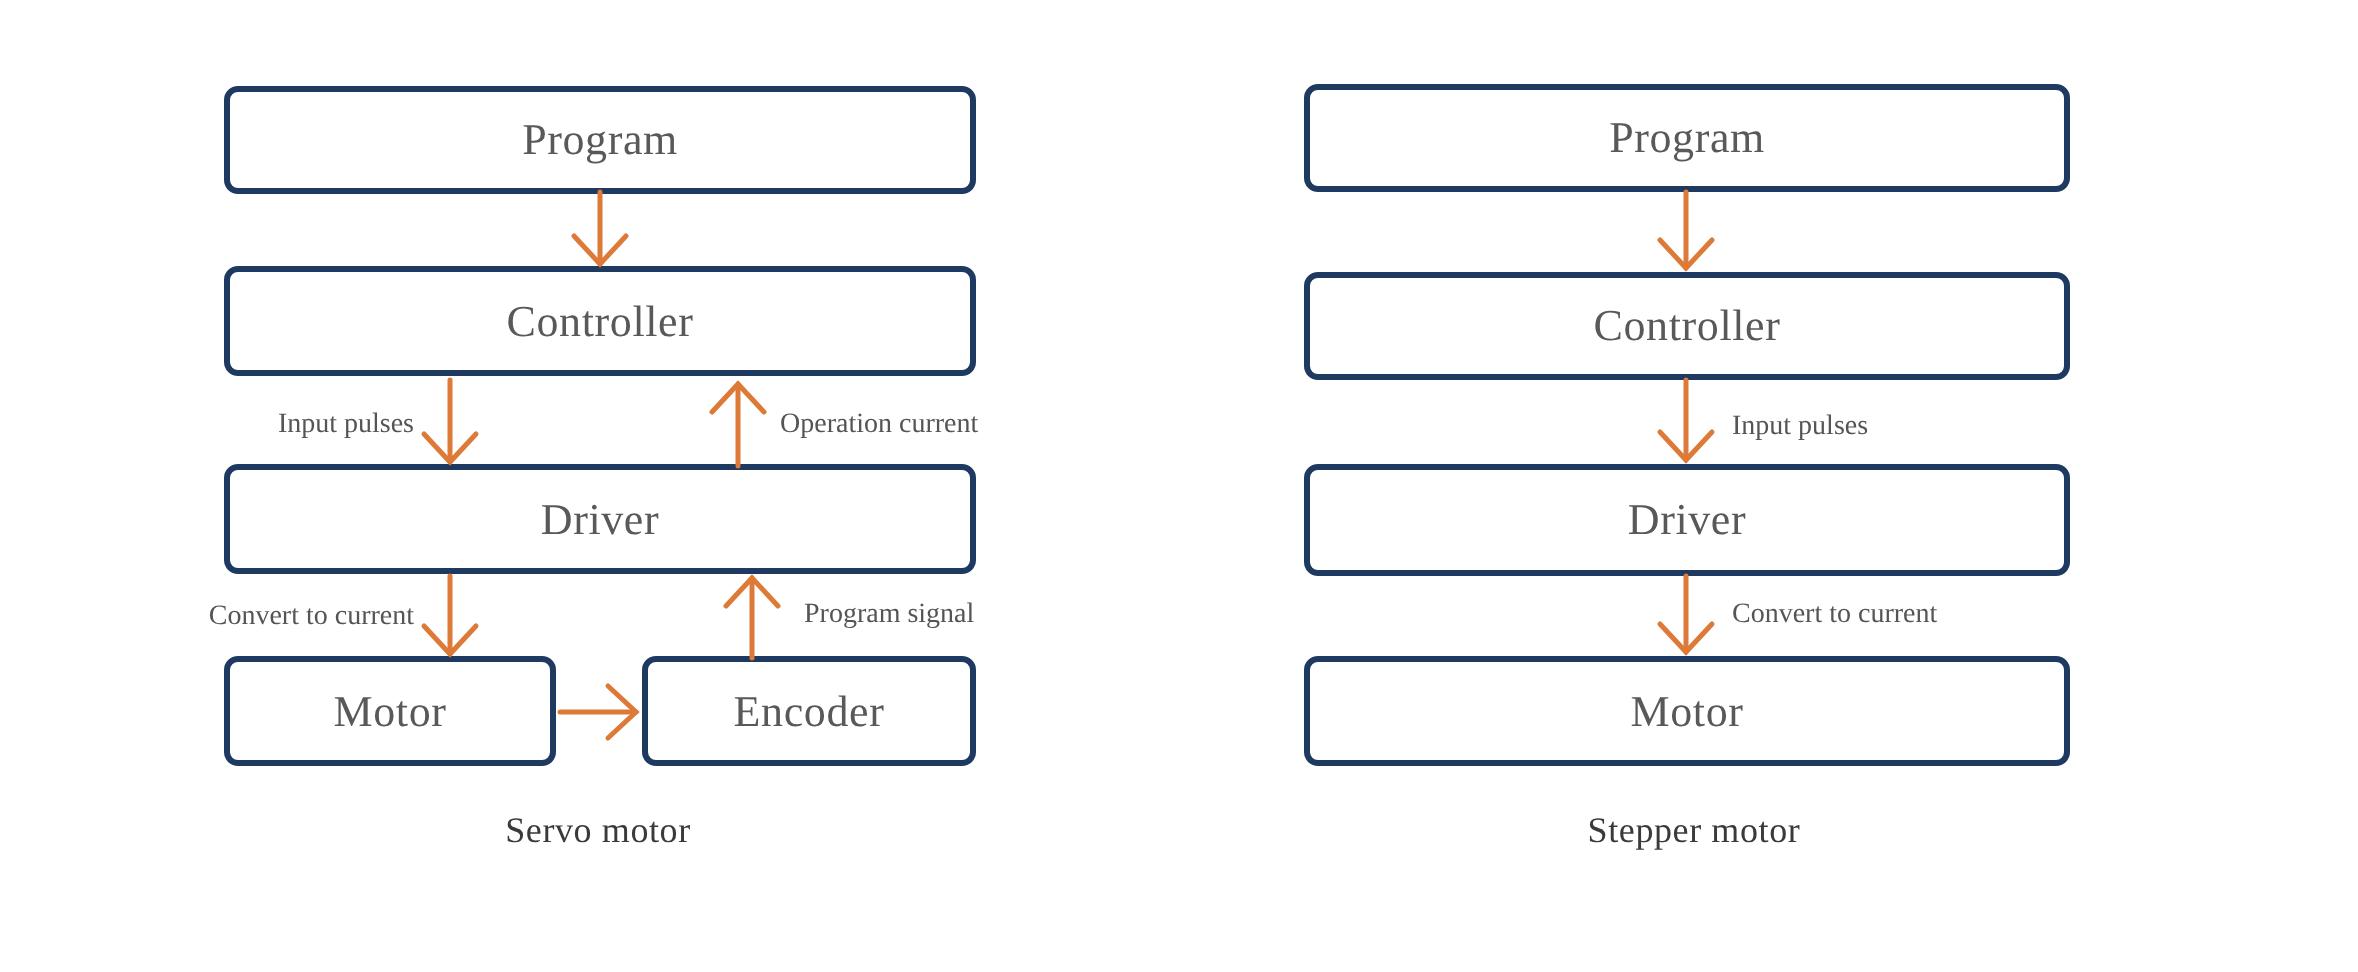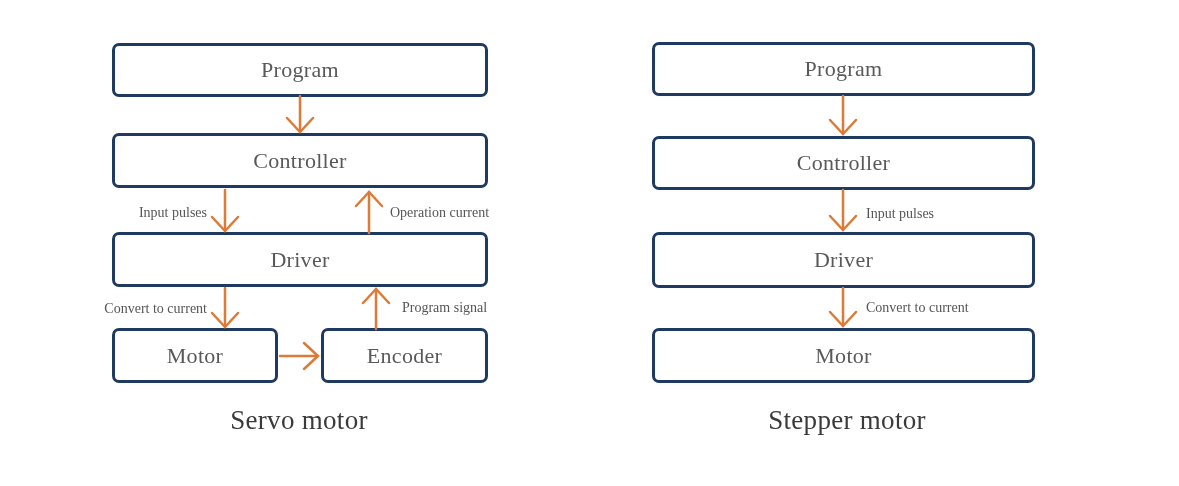--- a/index.html
+++ b/index.html
@@ -35,21 +35,21 @@
     line-height: 20px;
     white-space: nowrap;
   }
   .flow-label.right-align { text-align: right; }
   .caption {
     position: absolute;
     top: 405px;
     width: 320px;
     text-align: center;
     color: var(--caption-text, #3a3a3a);
-    font-size: 27px;
+    font-size: 18px;
     letter-spacing: 0.3px;
   }
   svg.arrow { position: absolute; overflow: visible; }
   svg.arrow line, svg.arrow polyline {
     stroke: var(--arrow, #dd7a37);
     stroke-width: 2.5;
     fill: none;
     stroke-linecap: round;
     stroke-linejoin: miter;
   }

